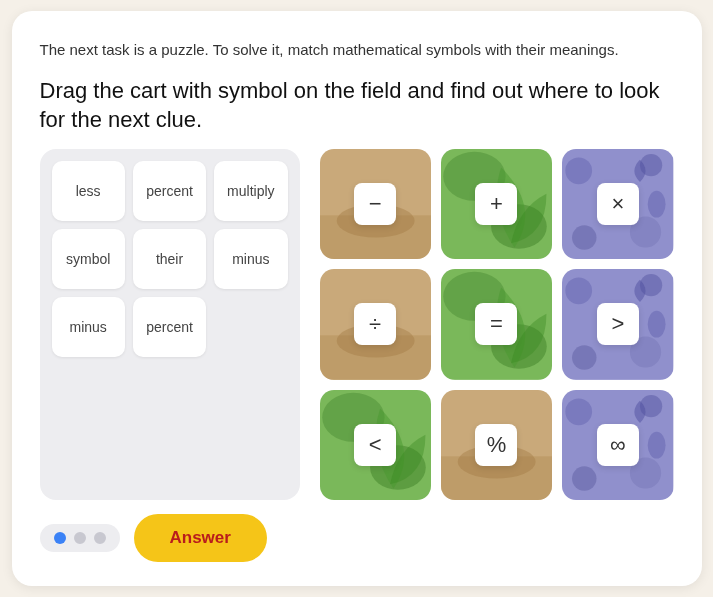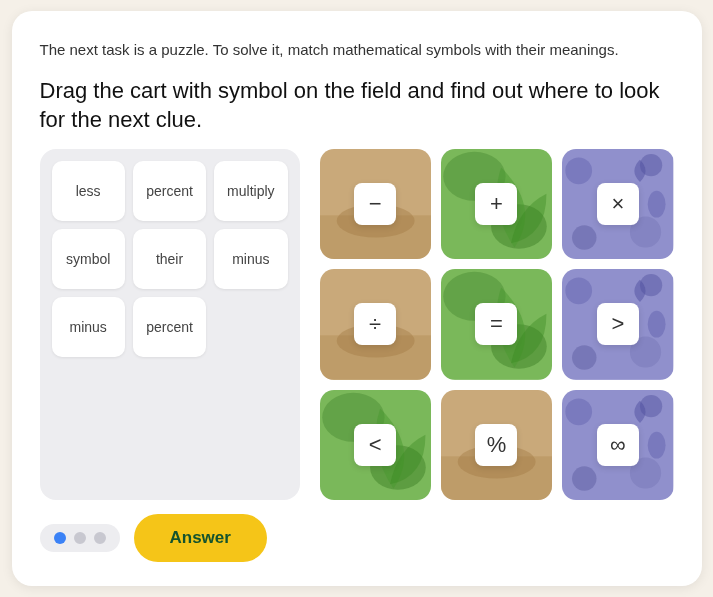--- a/index.html
+++ b/index.html
@@ -134,21 +134,21 @@
     .dot-active { background: #3b82f6; }
     .dot-inactive { background: #c8c8d0; border: 2px solid #c8c8d0; }
 
     .answer-btn {
       background: #f5c518;
       border: none;
       border-radius: 24px;
       padding: 14px 36px;
       font-size: 17px;
       font-weight: 600;
-      color: #14532d;
+      color: #b91c1c;
       cursor: pointer;
     }
 
     
     .symbol-card svg.decor {
       position: absolute;
       inset: 0;
       width: 100%;
       height: 100%;
     }

